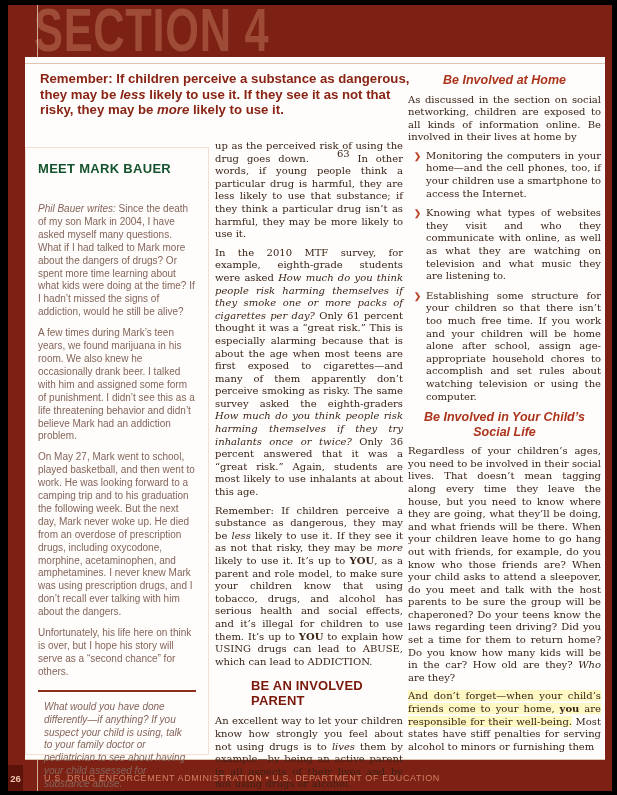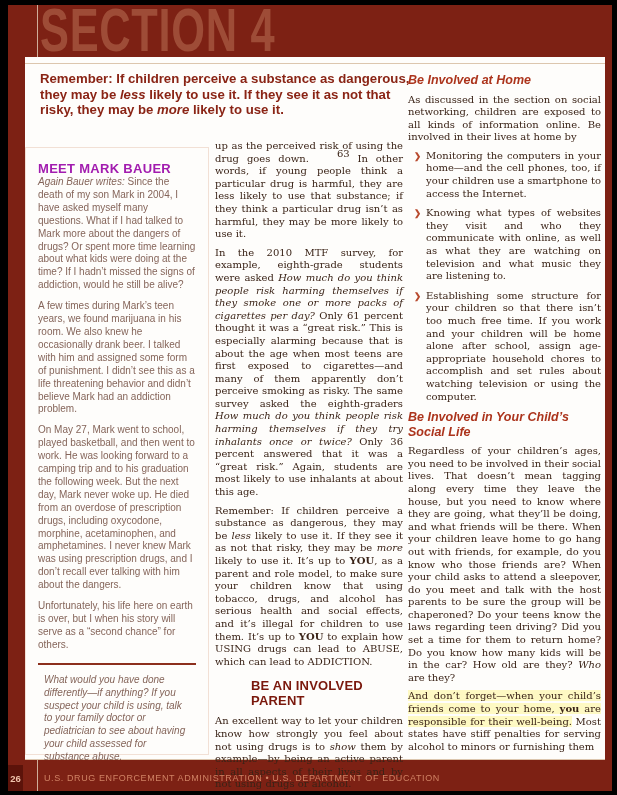--- a/index.html
+++ b/index.html
@@ -1,46 +1,46 @@
 <!DOCTYPE html>
 <html><head>
 <meta charset="utf-8">
 <style>
   html,body{margin:0;padding:0;}
   body{width:617px;height:795px;background:#000;position:relative;overflow:hidden;
        font-family:"Liberation Sans",sans-serif;}
   .page{position:absolute;left:8px;top:5px;width:604px;height:786px;background:#7d2114;}
-  .band{position:absolute;left:6px;top:0;right:0;height:52px;overflow:hidden;padding-left:32px;}
+  .band{position:absolute;left:0;top:0;right:0;height:52px;overflow:hidden;padding-left:32px;}
   .section-title{position:absolute;left:26px;top:-1px;
        font:700 62px/52px "Liberation Sans",sans-serif;color:#9e4c37;
        letter-spacing:1px;transform:scaleX(0.70);transform-origin:left top;white-space:nowrap;}
   .vline{position:absolute;width:1px;background:#cfae9a;}
   .vline.top{left:29px;top:0;height:58px;}
   .vline.bot{left:29px;top:755px;height:31px;}
   .white{position:absolute;left:17px;top:52px;width:580px;height:703px;background:#fefdfb;}
   .rule-top{position:absolute;left:0;right:0;top:6px;height:1px;background:#dcc6ae;}
   .rule-bot{position:absolute;left:0;right:0;bottom:0;height:1px;background:#dcc6ae;}
   .intro{position:absolute;left:15px;top:14px;width:376px;
        font:700 13.2px/15.6px "Liberation Sans",sans-serif;color:#8a2415;}
   .sidebar{position:absolute;left:0;top:90px;width:184px;height:608px;
        border:1px solid #f2e0d5;padding:13px 12px;box-sizing:border-box;
        font:400 10px/12.9px "Liberation Sans",sans-serif;color:#85655a;background:#fefdfb;}
-  .sidebar h2{font:700 13px/15px "Liberation Sans",sans-serif;color:#a21caf;
-       margin:0 0 0;letter-spacing:0.3px;}
+  .sidebar h2{font:700 13px/15px "Liberation Sans",sans-serif;color:#14532d;
+       margin:0 0 27px;letter-spacing:0.3px;}
   .side-p{margin:0 0 8px;}
   .side-hr{border:none;border-top:2px solid #8c2f1d;margin:11px 0 9px;}
   .side-note{font-style:italic;margin:6px;}
   .col-mid{position:absolute;left:190px;top:83px;width:188px;}
   .col-right{position:absolute;left:383px;top:16px;width:193px;}
   .body-p{font:400 10px/12.6px "DejaVu Serif",serif;color:#3a2317;
        text-align:justify;margin:0 0 6px;}
   .mid-h{font:700 13px/15px "Liberation Sans",sans-serif;color:#7a180c;
        margin:10px 0 7px;letter-spacing:0.2px;padding-left:36px;}
   .right-h{font:italic 700 12.5px/14.5px "Liberation Sans",sans-serif;color:#ac341c;
-       margin:0 0 6px;}
+       margin:0 0 6px;text-align:center;}
   .right-h.second{margin-top:1px;}
   ul.bullets{list-style:none;margin:2px 0 2px;padding:0;}
   ul.bullets li{display:flex;margin:0 0 7px;}
   .b-arrow{flex:none;width:12px;margin-left:6px;color:#b84a2e;
        font-size:8.5px;line-height:12.6px;font-weight:700;}
   .b-text{flex:1;font:400 10px/12.6px "DejaVu Serif",serif;color:#3a2317;text-align:justify;}
   .hl{background:#fef9c3;}
   sup{font-size:10px;line-height:0;margin-left:28px;}
   .footer{position:absolute;left:0;right:0;bottom:0;height:31px;}
   .pagenum{position:absolute;left:0;top:5px;width:15px;height:26px;background:#5c130a;
@@ -63,40 +63,40 @@
   <div class="white">
     <div class="rule-top"></div>
     <div class="rule-bot"></div>
 
     <div class="intro">Remember: If children perceive a substance as dangerous, they may be <span style="font-style: italic;">less</span> likely to use it. If they see it as not that risky, they may be <span style="font-style: italic;">more</span> likely to use it.</div>
 
     <aside class="sidebar">
       <h2>MEET MARK BAUER</h2>
       <div>
 
-      <p class="side-p"><span style="font-style: italic;">Again Bauer writes:</span> Since the death of my son Mark in 2004, I have asked myself many questions. What if I had talked to Mark more about the dangers of drugs? Or spent more time learning about what kids were doing at the time? If I hadn’t missed the signs of addiction, would he still be alive?</p>
+      <p class="side-p"><span style="font-style: italic;">Phil Bauer writes:</span> Since the death of my son Mark in 2004, I have asked myself many questions. What if I had talked to Mark more about the dangers of drugs? Or spent more time learning about what kids were doing at the time? If I hadn’t missed the signs of addiction, would he still be alive?</p>
           <p class="side-p">A few times during Mark’s teen years, we found marijuana in his room. We also knew he occasionally drank beer. I talked with him and assigned some form of punishment. I didn’t see this as a life threatening behavior and didn’t believe Mark had an addiction problem.</p>
           <p class="side-p">On May 27, Mark went to school, played basketball, and then went to work. He was looking forward to a camping trip and to his graduation the following week. But the next day, Mark never woke up. He died from an overdose of prescription drugs, including oxycodone, morphine, acetaminophen, and amphetamines. I never knew Mark was using prescription drugs, and I don’t recall ever talking with him about the dangers.</p>
-          <p class="side-p">Unfortunately, his life here on earth is over, but I when his story will serve as a “second chance” for others.</p>
+          <p class="side-p">Unfortunately, his life here on think is over, but I hope his story will serve as a “second chance” for others.</p>
         </div>
       <hr class="side-hr">
       <p class="side-note">What would you have done differently—if anything? If you suspect your child is using, talk to your family doctor or pediatrician to see about having your child assessed for substance abuse.</p>
     </aside>
 
     <section class="col-mid">
       <div>
 
       <p class="body-p">up as the perceived risk of using the drug goes down.<sup>63</sup> In other words, if young people think a particular drug is harmful, they are less likely to use that substance; if they think a particular drug isn’t as harmful, they may be more likely to use it.</p>
           <p class="body-p">In the 2010 MTF survey, for example, eighth-grade students were asked <span style="font-style: italic;">How much do you think people risk harming themselves if they smoke one or more packs of cigarettes per day?</span> Only 61 percent thought it was a “great risk.” This is especially alarming because that is about the age when most teens are first exposed to cigarettes—and many of them apparently don’t perceive smoking as risky. The same survey asked the eighth-graders <span style="font-style: italic;">How much do you think people risk harming themselves if they try inhalants once or twice?</span> Only 36 percent answered that it was a “great risk.” Again, students are most likely to use inhalants at about this age.</p>
           <p class="body-p">Remember: If children perceive a substance as dangerous, they may be <span style="font-style: italic;">less</span> likely to use it. If they see it as not that risky, they may be <span style="font-style: italic;">more</span> likely to use it. It’s up to <span style="font-weight: 700;">YOU</span>, as a parent and role model, to make sure your children know that using tobacco, drugs, and alcohol has serious health and social effects, and it’s illegal for children to use them. It’s up to <span style="font-weight: 700;">YOU</span> to explain how USING drugs can lead to ABUSE, which can lead to ADDICTION.</p>
         </div>
       <h3 class="mid-h">BE AN INVOLVED PARENT</h3>
       <div>
 
-      <p class="body-p">An excellent way to let your children know how strongly you feel about not using drugs is to <span style="font-style: italic;">show</span> them by example—by being an active parent in all aspects of their lives and by not using drugs or alcohol.</p>
+      <p class="body-p">An excellent way to let your children know how strongly you feel about not using drugs is to <span style="font-style: italic;">lives</span> them by example—by being an active parent in all aspects of their lives and by not using drugs or alcohol.</p>
         </div>
     </section>
 
     <section class="col-right">
       <h3 class="right-h">Be Involved at Home</h3>
       <p class="body-p">As discussed in the section on social networking, children are exposed to all kinds of information online. Be involved in their lives at home by</p>
       <ul class="bullets">
 
       <li>
             <span class="b-arrow">❯</span>

